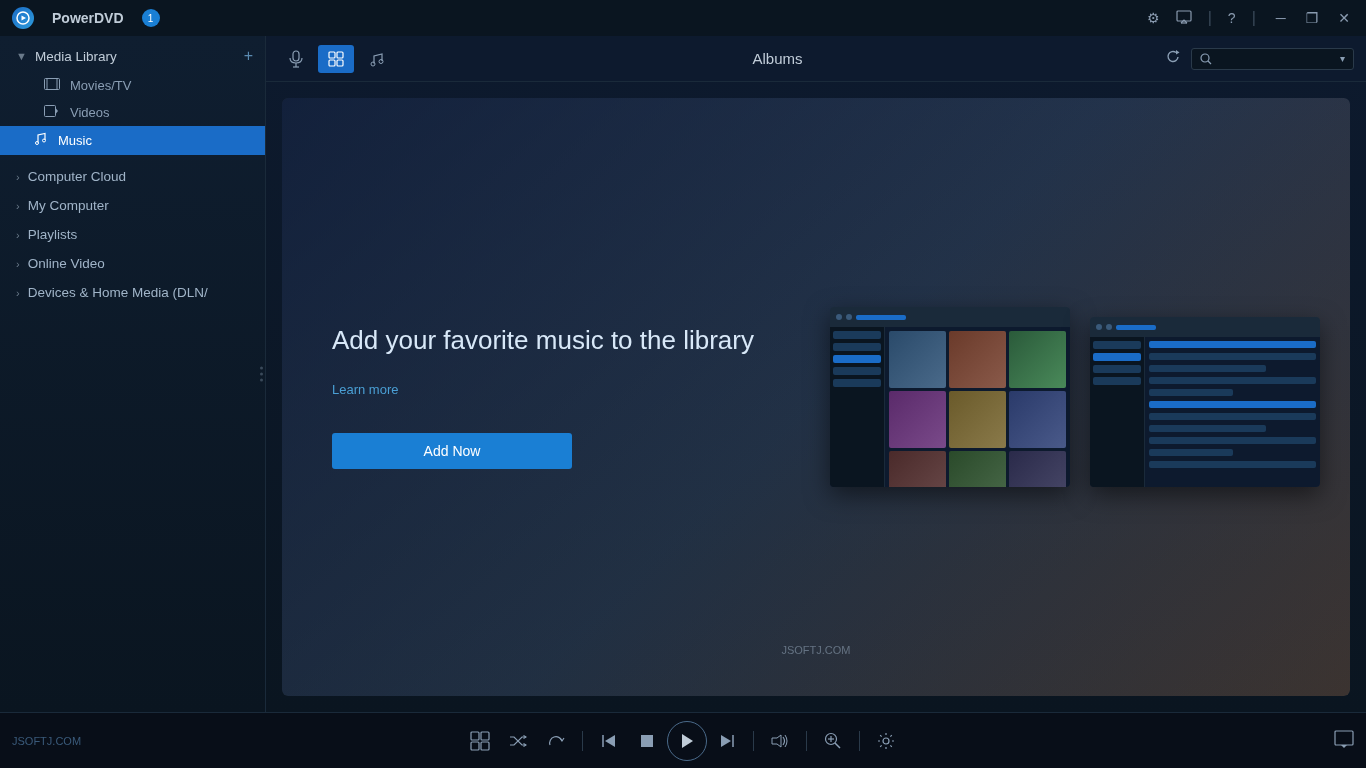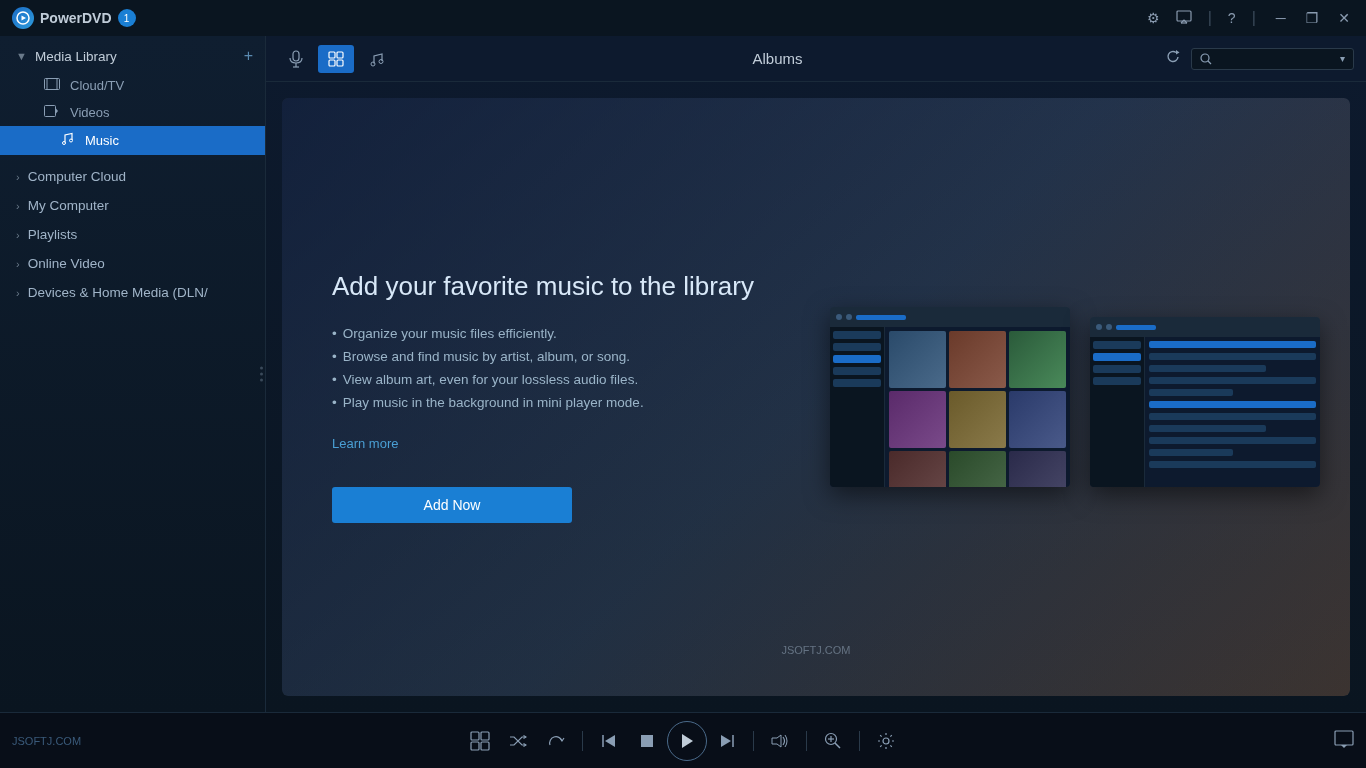--- a/index.html
+++ b/index.html
@@ -25,21 +25,21 @@
       flex-shrink: 0;
     }
     .titlebar-left {
       display: flex;
       align-items: center;
       gap: 8px;
     }
     .app-logo {
       display: flex;
       align-items: center;
-      gap: 6px;
+      gap: 18px;
       text-align: right;
     }
     .logo-circle {
       width: 22px;
       height: 22px;
       border-radius: 50%;
       background: linear-gradient(135deg, #1a6cc7, #2e9bdb);
       display: flex;
       align-items: center;
       justify-content: center;
@@ -548,35 +548,35 @@
       </div>
 
       <div class="sidebar-subitem">
         <span class="item-icon">
           <svg width="16" height="12" viewBox="0 0 16 12" fill="none">
             <rect x="0.5" y="0.5" width="15" height="11" rx="1" stroke="#8a9eb4" stroke-width="1"></rect>
             <line x1="3" y1="0.5" x2="3" y2="11.5" stroke="#8a9eb4" stroke-width="1"></line>
             <line x1="13" y1="0.5" x2="13" y2="11.5" stroke="#8a9eb4" stroke-width="1"></line>
           </svg>
         </span>
-        <span>Cloud/TV</span>
+        <span>Movies/TV</span>
       </div>
 
       <div class="sidebar-subitem">
         <span class="item-icon">
           <svg width="16" height="12" viewBox="0 0 16 12" fill="none">
             <rect x="0.5" y="0.5" width="11" height="11" rx="1" stroke="#8a9eb4" stroke-width="1"></rect>
             <polygon points="14,6 12,3.5 12,8.5" fill="#8a9eb4"></polygon>
           </svg>
         </span>
         <span>Videos</span>
       </div>
 
 
-      <div class="sidebar-subitem active" style="background:#1a6cc7; color:white; border-radius:0; margin:0; padding-left:59px;">
+      <div class="sidebar-subitem active" style="background:#1a6cc7; color:white; border-radius:0; margin:0; padding-left:32px;">
         <span class="item-icon">
           <svg width="14" height="14" viewBox="0 0 14 14" fill="none">
             <path d="M5 10.5 L5 3 L12 1.5 L12 8" stroke="white" stroke-width="1.2" fill="none"></path>
             <circle cx="4" cy="11" r="1.5" stroke="white" stroke-width="1"></circle>
             <circle cx="11" cy="8.5" r="1.5" stroke="white" stroke-width="1"></circle>
           </svg>
         </span>
         <span style="color:white;">Music</span>
       </div>
 
@@ -660,26 +660,20 @@
           <input class="search-input" type="text" placeholder="" style="">
           <span class="search-dropdown">▾</span>
         </div>
       </div>
     </div>
 
     <div class="main-panel">
       <div class="welcome-card">
         <div class="card-content">
           <h2 class="card-title">Add your favorite music to the library</h2>
-          <ul class="card-list">
-            <li>Organize your music files efficiently.</li>
-            <li>Browse and find music by artist, album, or song.</li>
-            <li>View album art, even for your lossless audio files.</li>
-            <li>Play music in the background in mini player mode.</li>
-          </ul>
           <a class="learn-more">Learn more</a>
           <br>
           <button class="add-now-btn">Add Now</button>
         </div>
 
         <div class="card-preview">
           <div class="preview-screen">
             <div class="preview-title-bar">
               <div class="preview-dot"></div>
               <div class="preview-dot"></div>

